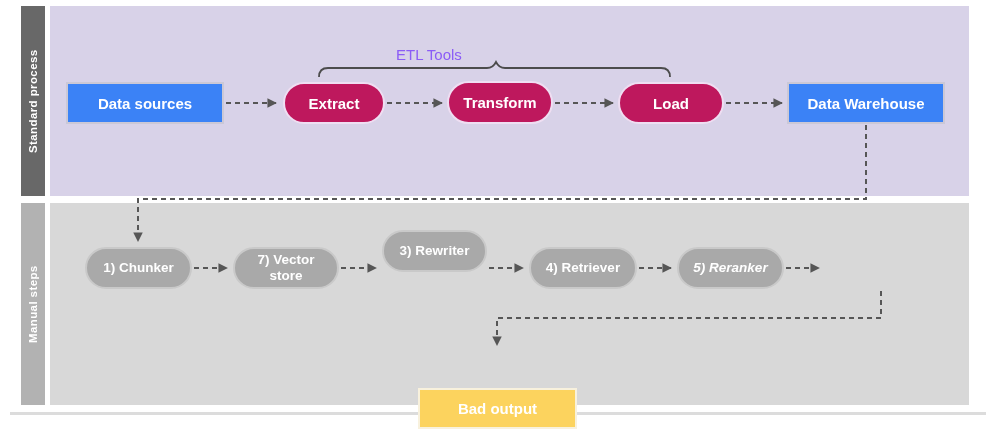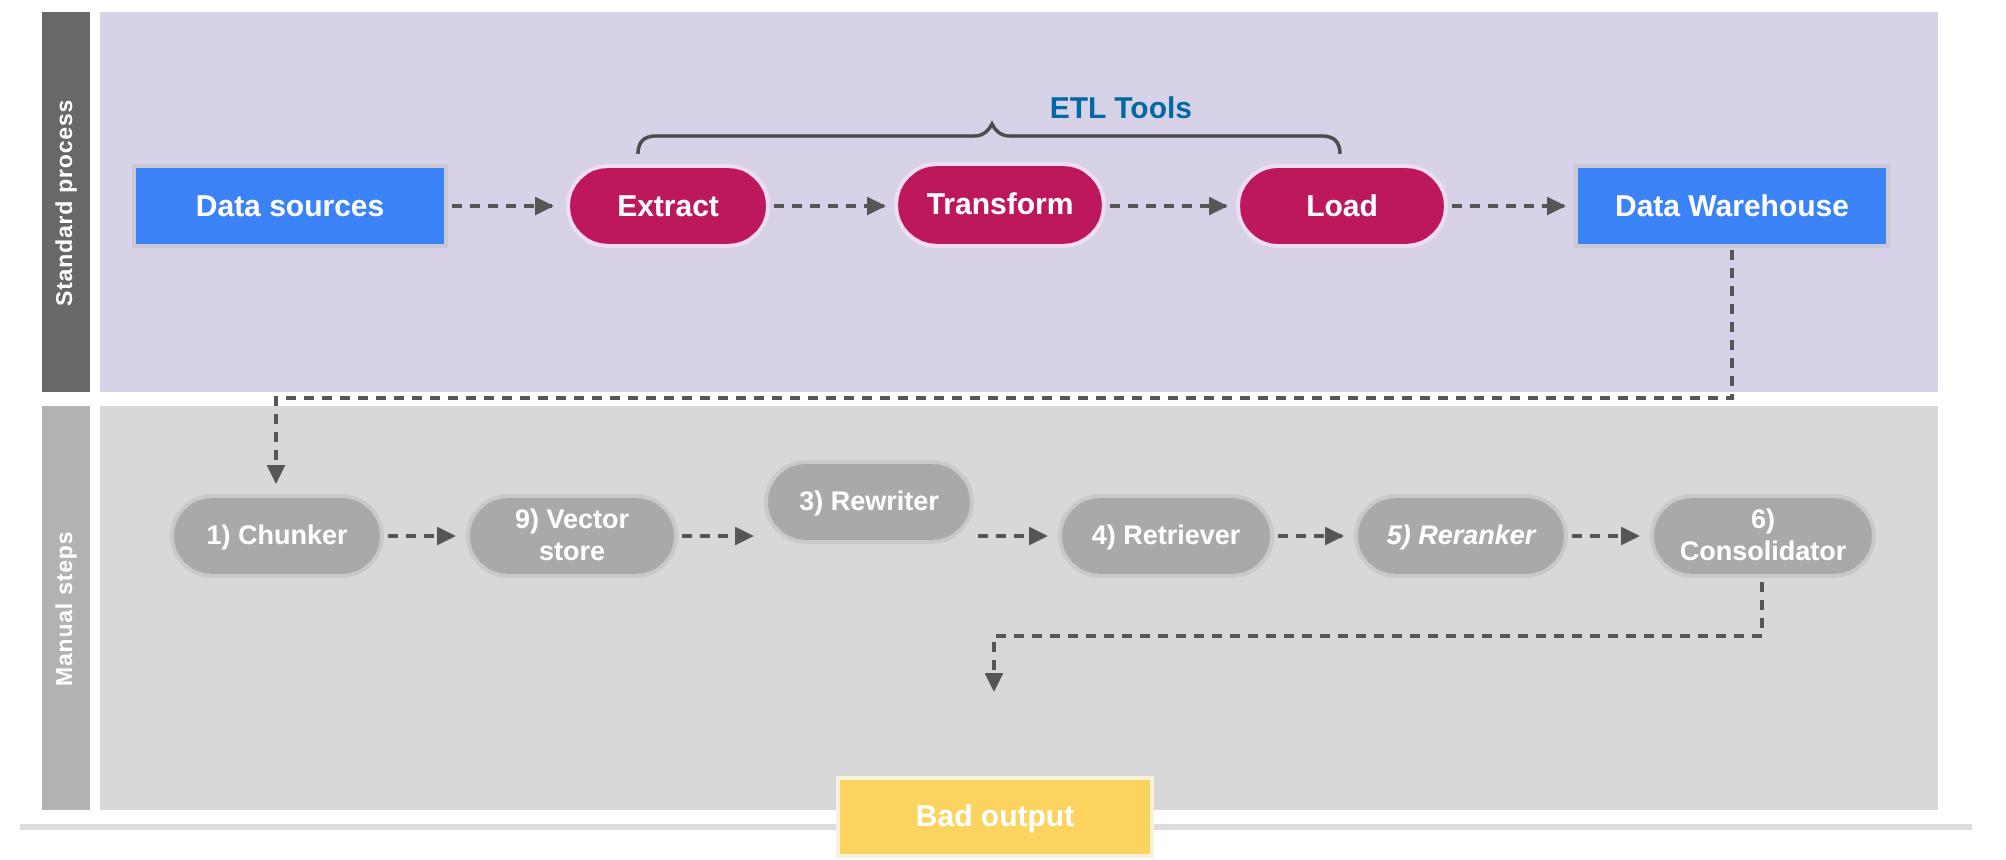--- a/index.html
+++ b/index.html
@@ -111,23 +111,23 @@
   .n-retriever      { left: 529px; top: 247px; width: 108px; height: 42px; }
   .n-reranker       { left: 677px; top: 247px; width: 107px; height: 42px; font-style: italic; }
   .n-consolidator   { left: 825px; top: 247px; width: 113px; height: 42px; }
   .n-bad-output     { left: 418px; top: 352px; width: 159px; height: 41px; margin-top: 36px; }
   
   .bracket-label {
     position: absolute;
     left: 396px;
     top: 46px;
     width: 200px;
-    text-align: right;
-    color: #0369a1;
-    font-weight: bold;
+    text-align: left;
+    color: #8b5cf6;
+    font-weight: normal;
     font-size: 15px;
   }
   
   svg.overlay {
     position: absolute;
     left: 0;
     top: 0;
     width: 1003px;
     height: 430px;
     pointer-events: none;
@@ -179,21 +179,20 @@
 
   <div class="bracket-label">ETL Tools</div>
 
   <div class="node rect-gray n-data-sources">Data sources</div>
   <div class="node pill-purple n-extract">Extract</div>
   <div class="node pill-purple n-transform">Transform</div>
   <div class="node pill-purple n-load">Load</div>
   <div class="node rect-gray n-warehouse">Data Warehouse</div>
 
   <div class="node pill-gray n-chunker">1) Chunker</div>
-  <div class="node pill-gray n-vector-store">9) Vector store</div>
+  <div class="node pill-gray n-vector-store">7) Vector store</div>
   <div class="node pill-gray n-rewriter">3) Rewriter</div>
   <div class="node pill-gray n-retriever">4) Retriever</div>
   <div class="node pill-gray n-reranker">5) Reranker</div>
-  <div class="node pill-gray n-consolidator">6) Consolidator</div>
 
   <div class="node rect-yellow n-bad-output">Bad output</div>
 
 </div>
 
 </body></html>

